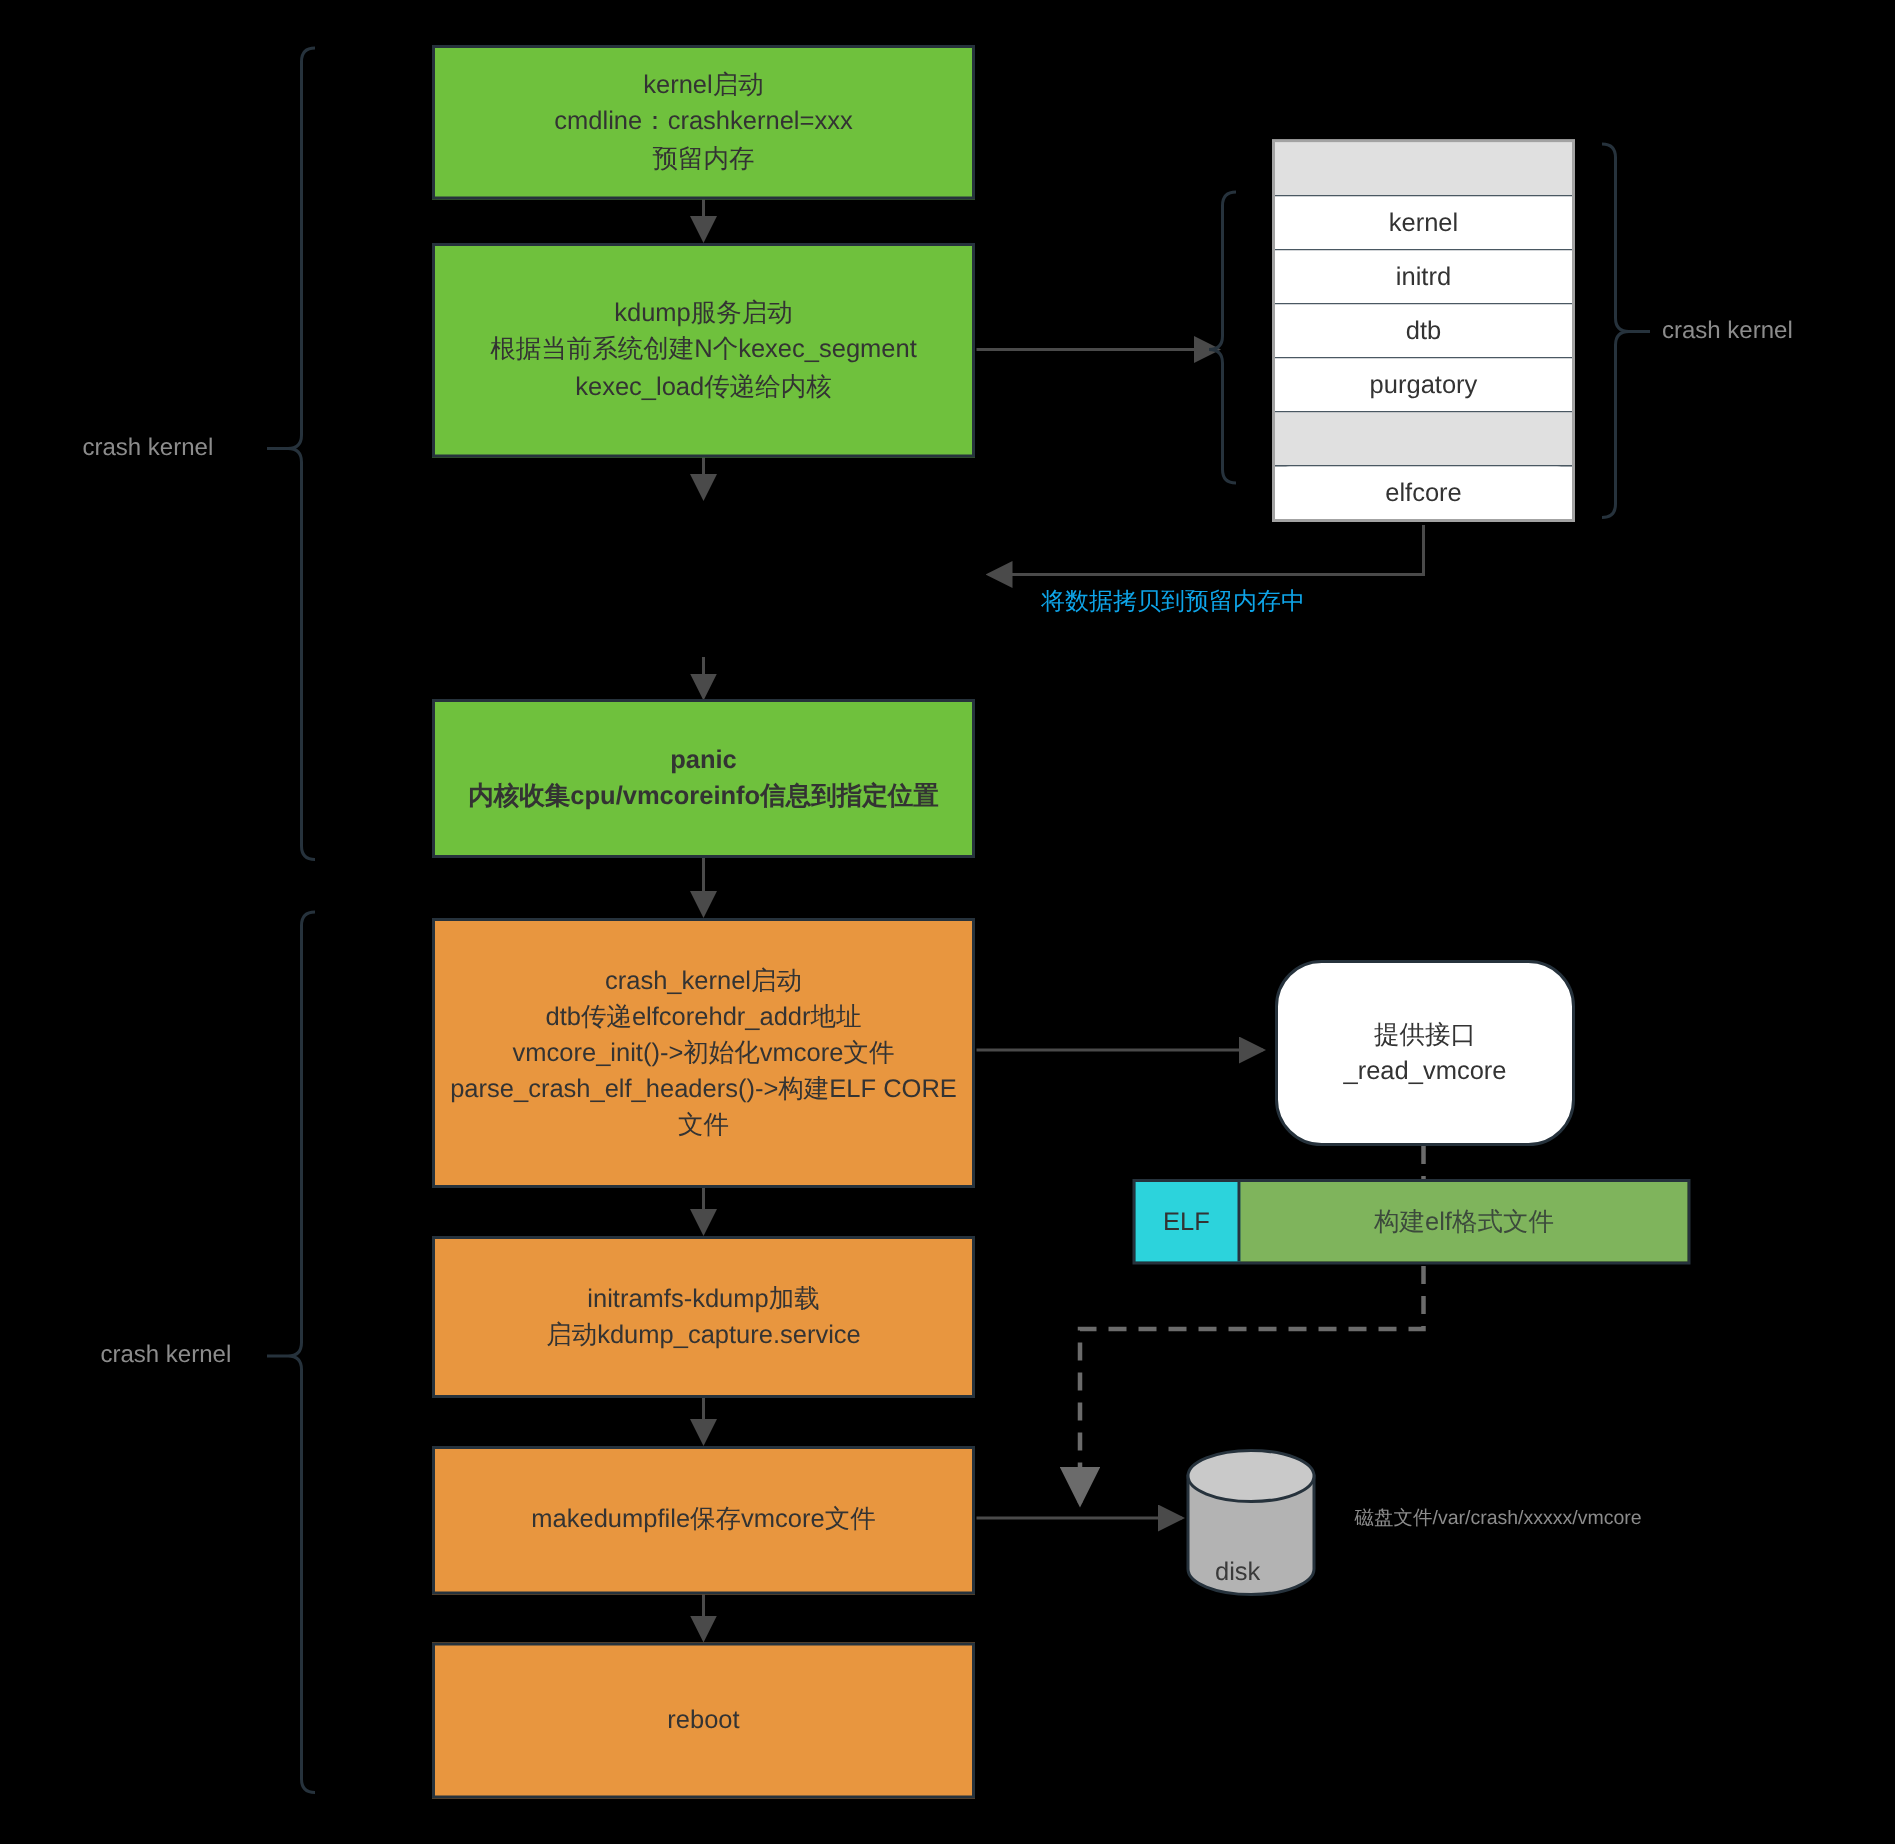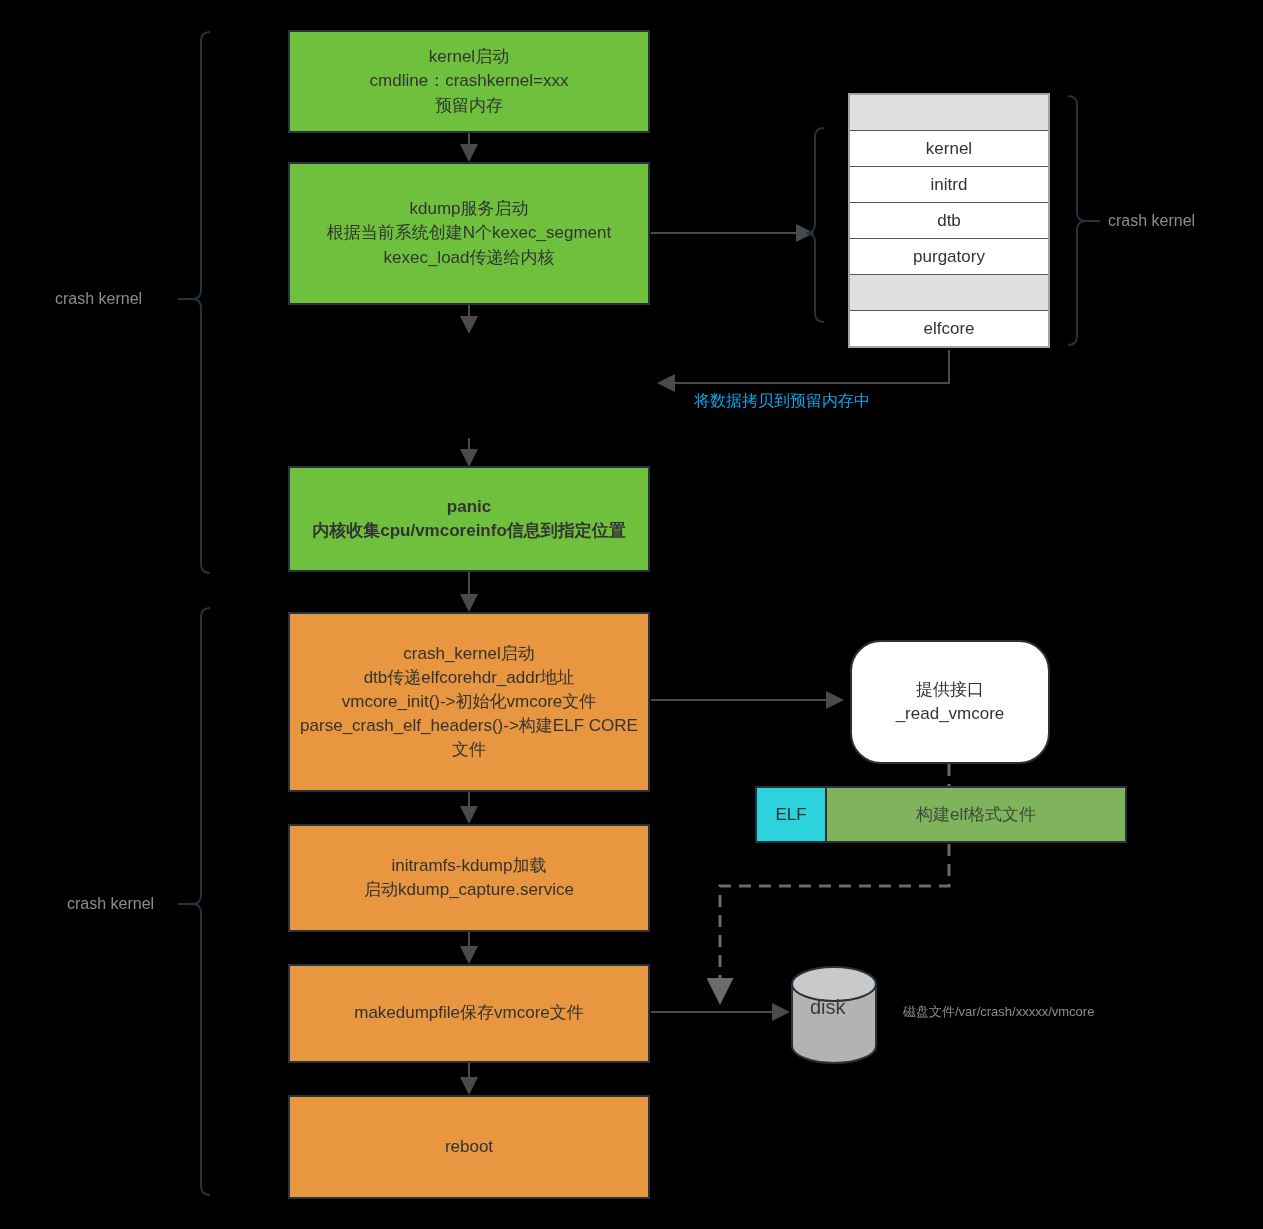--- a/index.html
+++ b/index.html
@@ -110,23 +110,24 @@
     text-align: right;
   }
   .disk-label {
     position: absolute;
     font-size: 13px;
     color: #8c8c8c;
     white-space: nowrap;
   }
   .disk-text {
     position: absolute;
-    font-size: 20px;
+    font-size: 17px;
     color: #3a3a3a;
     white-space: nowrap;
+    margin-top: 42px;
   }
 </style>
 </head>
 <body>
 
 <div id="canvas">
 
   <svg class="svg-layer" viewBox="0 0 1263 1229">
     <defs>
       <marker id="arrow" markerWidth="9" markerHeight="9" refX="8" refY="4.5" orient="auto" markerUnits="strokeWidth">

